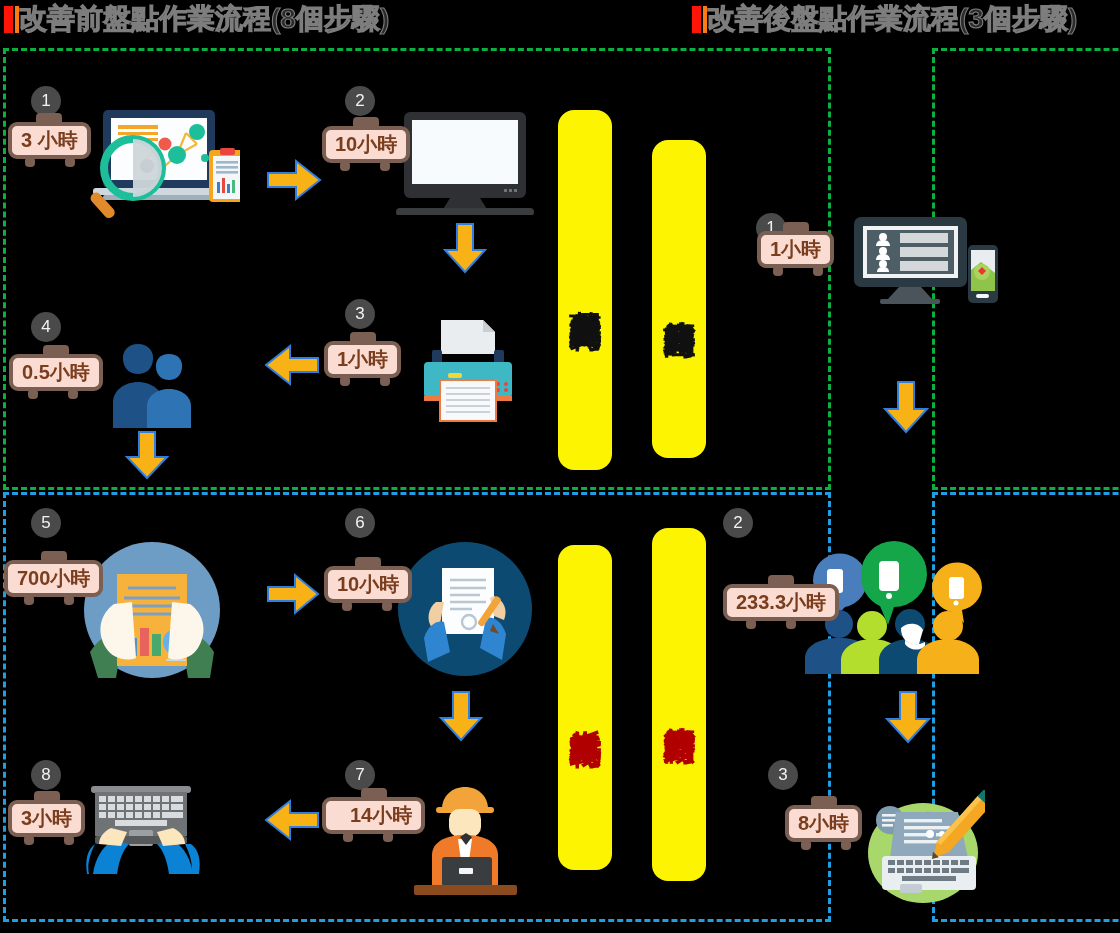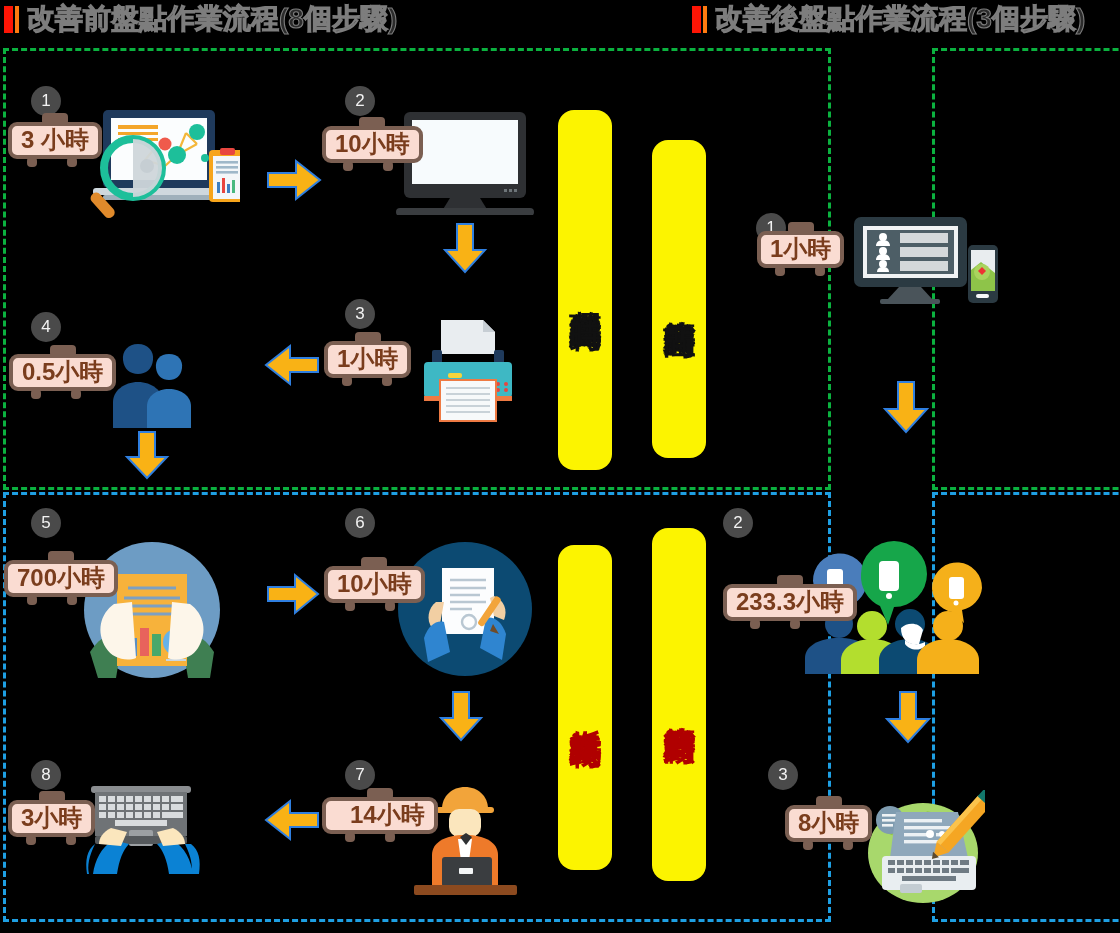--- a/index.html
+++ b/index.html
@@ -5,21 +5,21 @@
 <style>
   * { box-sizing: border-box; margin:0; padding:0; }
   html,body { background:#000; }
   body {
     width:1120px; height:933px; position:relative; overflow:hidden;
     font-family:"Liberation Sans","DejaVu Sans",sans-serif;
     color:#fff;
   }
 
   
-  .title { position:absolute; top:4px; display:flex; align-items:center; gap:8px; }
+  .title { position:absolute; top:4px; display:flex; align-items:center; gap:0; }
   .title-left  { left:4px; }
   .title-right { left:656px;padding-left:36px; }
   .title-mark { display:flex; align-items:center; gap:2px; }
   .title-mark .b1 { width:9px; height:27px; background:#fe1505; display:block; }
   .title-mark .b2 { width:4px;  height:27px; background:#ff7a10; display:block; }
   .title-text {
     font-size:28px; font-weight:bold; letter-spacing:0px;
     color:#2b2b2b;
     -webkit-text-stroke:1.1px #7d7d7d;
     white-space:nowrap;
@@ -43,21 +43,21 @@
     font-size:17px; display:flex; align-items:center; justify-content:center;
     z-index:6;
   }
 
   
   .chip {
     position:absolute; z-index:7;
     background:#fadcd2;
     border:4px solid #7b5f52;
     border-radius:9px;
-    color:#7a3d1d; font-size:24px; font-weight:bold;
+    color:#7a3d1d; font-size:20px; font-weight:bold;
     padding:3px 9px 4px;
     white-space:nowrap;
     line-height:22px;
   }
   .chip::before, .chip::after{
     content:""; position:absolute; background:#7b5f52; border-radius:4px;
   }
   .chip::before { width:26px; height:12px; top:-13px; left:50%; margin-left:-13px; }
   .chip::after  { width:10px; height:10px; bottom:-12px; left:18%; box-shadow:40px 0 0 0 #7b5f52; }
 

